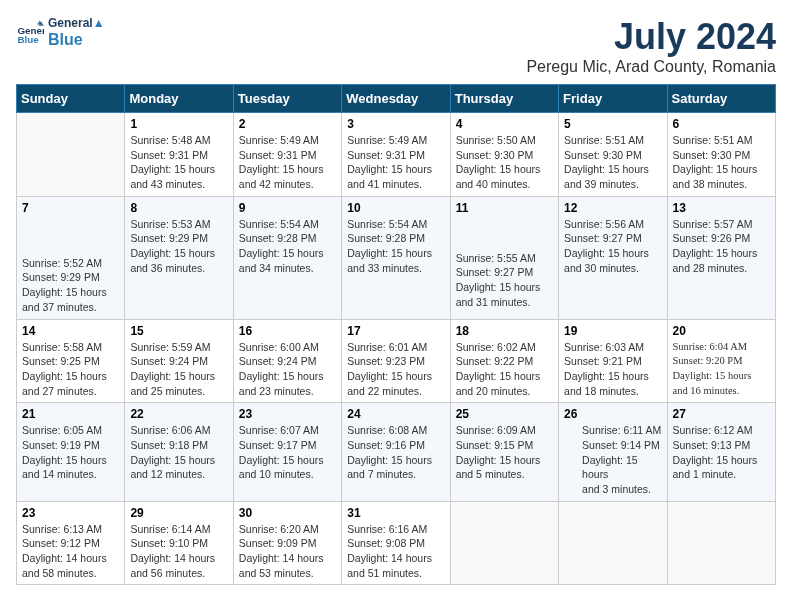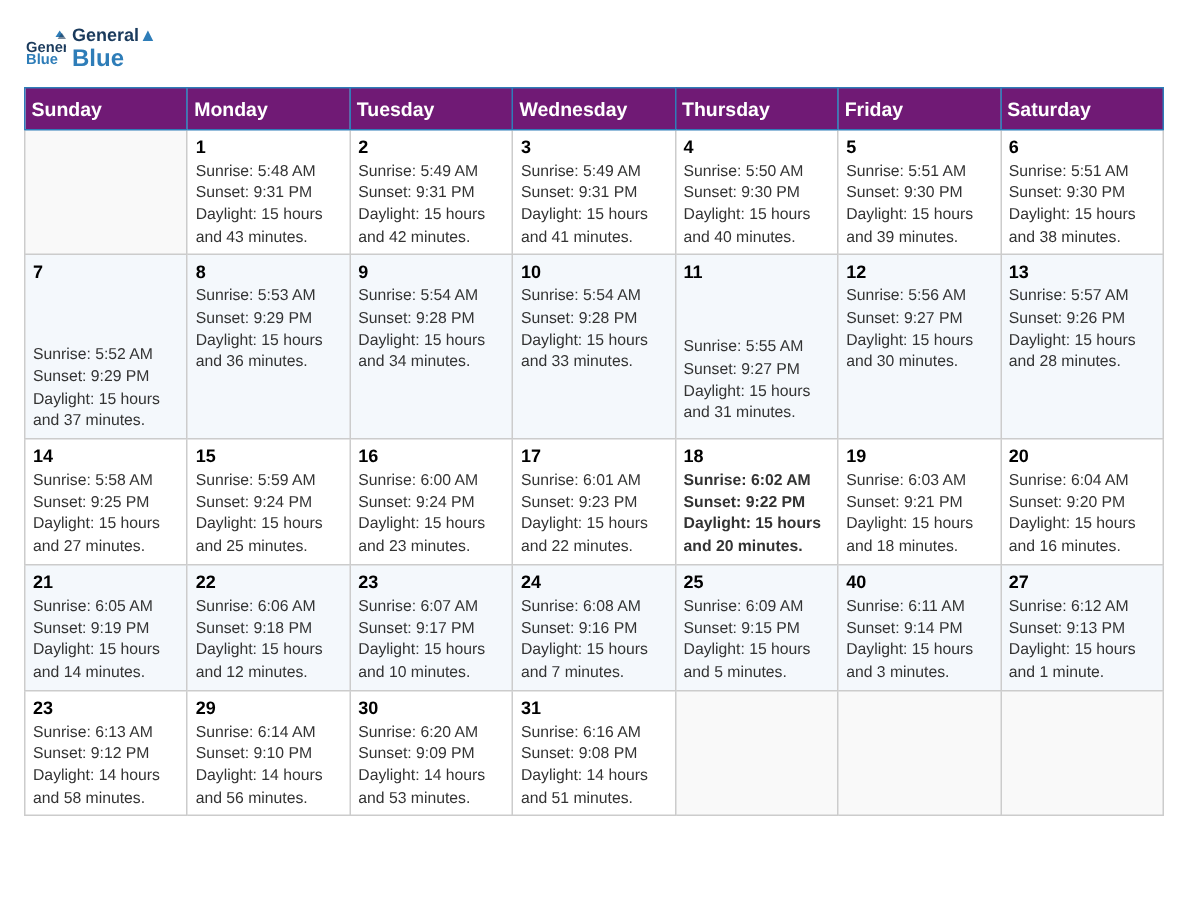--- a/index.html
+++ b/index.html
@@ -36,21 +36,21 @@
     .location-title {
       font-size: 16px;
       color: #333;
     }
     table {
       width: 100%;
       border-collapse: collapse;
       font-size: 11px;
     }
     thead tr th {
-      background-color: #701a75;
+      background-color: #0c4a6e;
       color: #fff;
       padding: 6px 4px;
       text-align: left;
       font-size: 13px;
       font-weight: bold;
       border: 1px solid #2e7db8;
     }
     tbody tr td {
       border: 1px solid #ccc;
       vertical-align: top;
@@ -94,20 +94,22 @@
       <polygon points="32,10 40,10 36,4" fill="#1a3a5c" opacity="0.6"></polygon>
     </svg>
     <div>
       <div style="font-size:12px; font-weight:bold; color:#1a3a5c; line-height:1.2;">
         <span style="color:#1a3a5c;">General</span><span style="color:#2e7db8;">▲</span>
       </div>
       <div style="font-size:16px; font-weight:bold; color:#2e7db8; line-height:1.2;">Blue</div>
     </div>
   </div>
   <div class="title-area">
+    <div class="month-title">July 2024</div>
+    <div class="location-title">Peregu Mic, Arad County, Romania</div>
   </div>
 </div>
 
 <table>
   <thead>
     <tr>
     <th>Sunday</th>
         <th>Monday</th>
         <th>Tuesday</th>
         <th>Wednesday</th>
@@ -237,35 +239,35 @@
         </td>
         <td>
           <span class="day-number">17</span>
           <div class="day-info" style="white-space: pre-line;">Sunrise: 6:01 AM
 Sunset: 9:23 PM
 Daylight: 15 hours
 and 22 minutes.</div>
         </td>
         <td>
           <span class="day-number">18</span>
-          <div class="day-info" style="white-space: pre-line; font-weight: bold;">Sunrise: 6:02 AM
+          <div class="day-info" style="white-space: pre-line;">Sunrise: 6:02 AM
 Sunset: 9:22 PM
 Daylight: 15 hours
 and 20 minutes.</div>
         </td>
         <td>
           <span class="day-number">19</span>
           <div class="day-info" style="white-space: pre-line;">Sunrise: 6:03 AM
 Sunset: 9:21 PM
 Daylight: 15 hours
 and 18 minutes.</div>
         </td>
         <td>
           <span class="day-number">20</span>
-          <div class="day-info" style="white-space: pre-line;">Sunrise: 6:04 AM
+          <div class="day-info" style="white-space: pre-line; font-family: Liberation Serif, serif;">Sunrise: 6:04 AM
 Sunset: 9:20 PM
 Daylight: 15 hours
 and 16 minutes.</div>
         </td>
       </tr>
       <tr>
         <td>
           <span class="day-number">21</span>
           <div class="day-info" style="white-space: pre-line;">Sunrise: 6:05 AM
 Sunset: 9:19 PM
@@ -294,22 +296,22 @@
 and 7 minutes.</div>
         </td>
         <td>
           <span class="day-number">25</span>
           <div class="day-info" style="white-space: pre-line;">Sunrise: 6:09 AM
 Sunset: 9:15 PM
 Daylight: 15 hours
 and 5 minutes.</div>
         </td>
         <td>
-          <span class="day-number">40</span>
-          <div class="day-info" style="white-space: pre-line;">Sunrise: 6:11 AM
+          <span class="day-number">26</span>
+          <div class="day-info" style="white-space: pre-line; margin-left: 18px;">Sunrise: 6:11 AM
 Sunset: 9:14 PM
 Daylight: 15 hours
 and 3 minutes.</div>
         </td>
         <td>
           <span class="day-number">27</span>
           <div class="day-info" style="white-space: pre-line;">Sunrise: 6:12 AM
 Sunset: 9:13 PM
 Daylight: 15 hours
 and 1 minute.</div>

